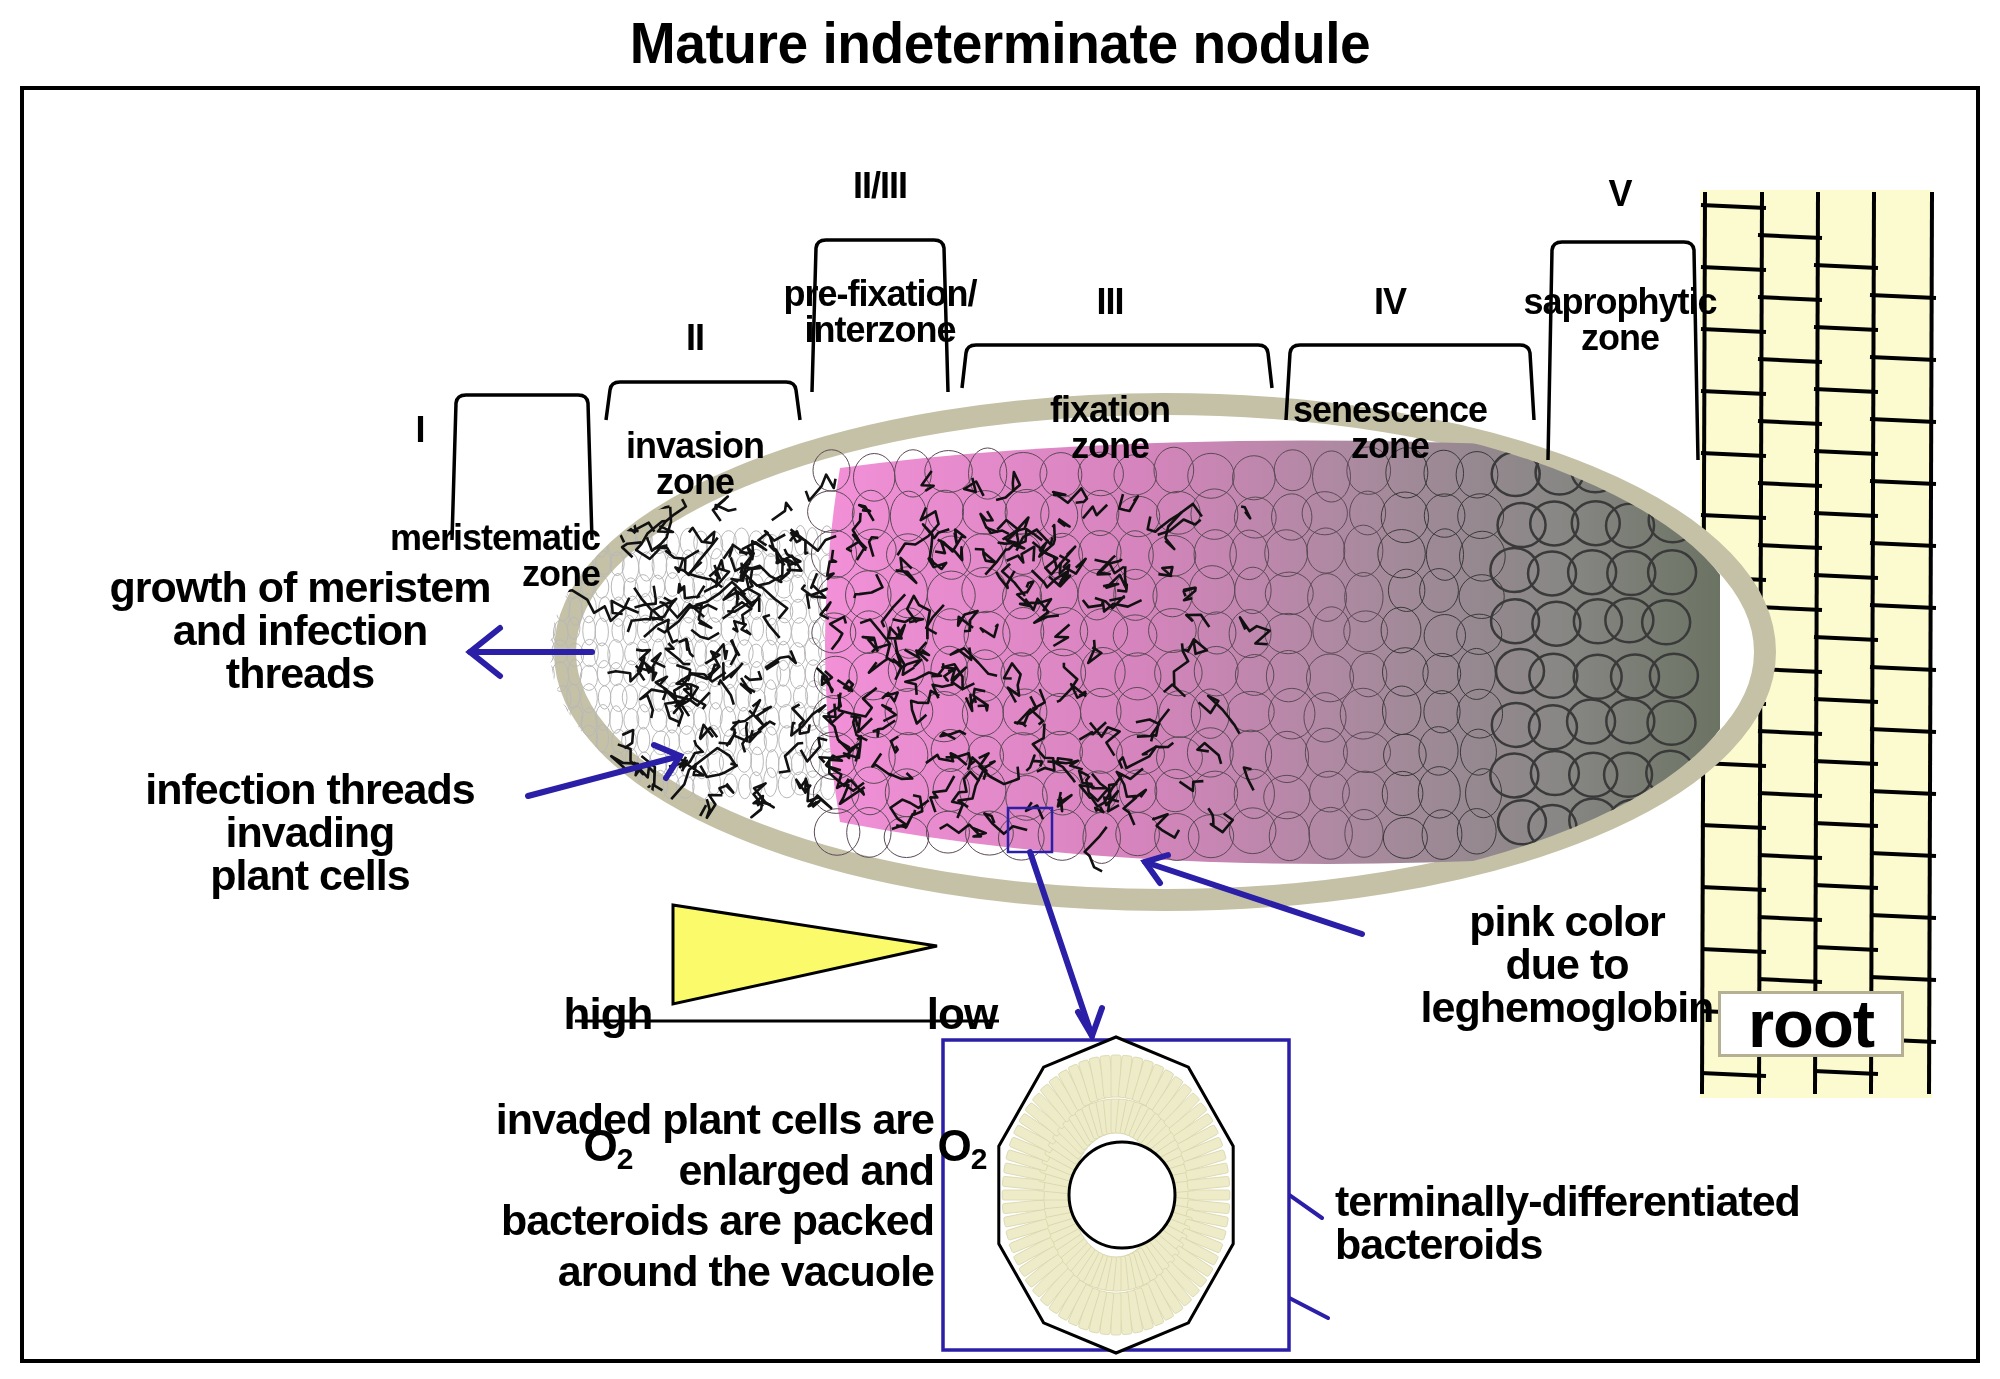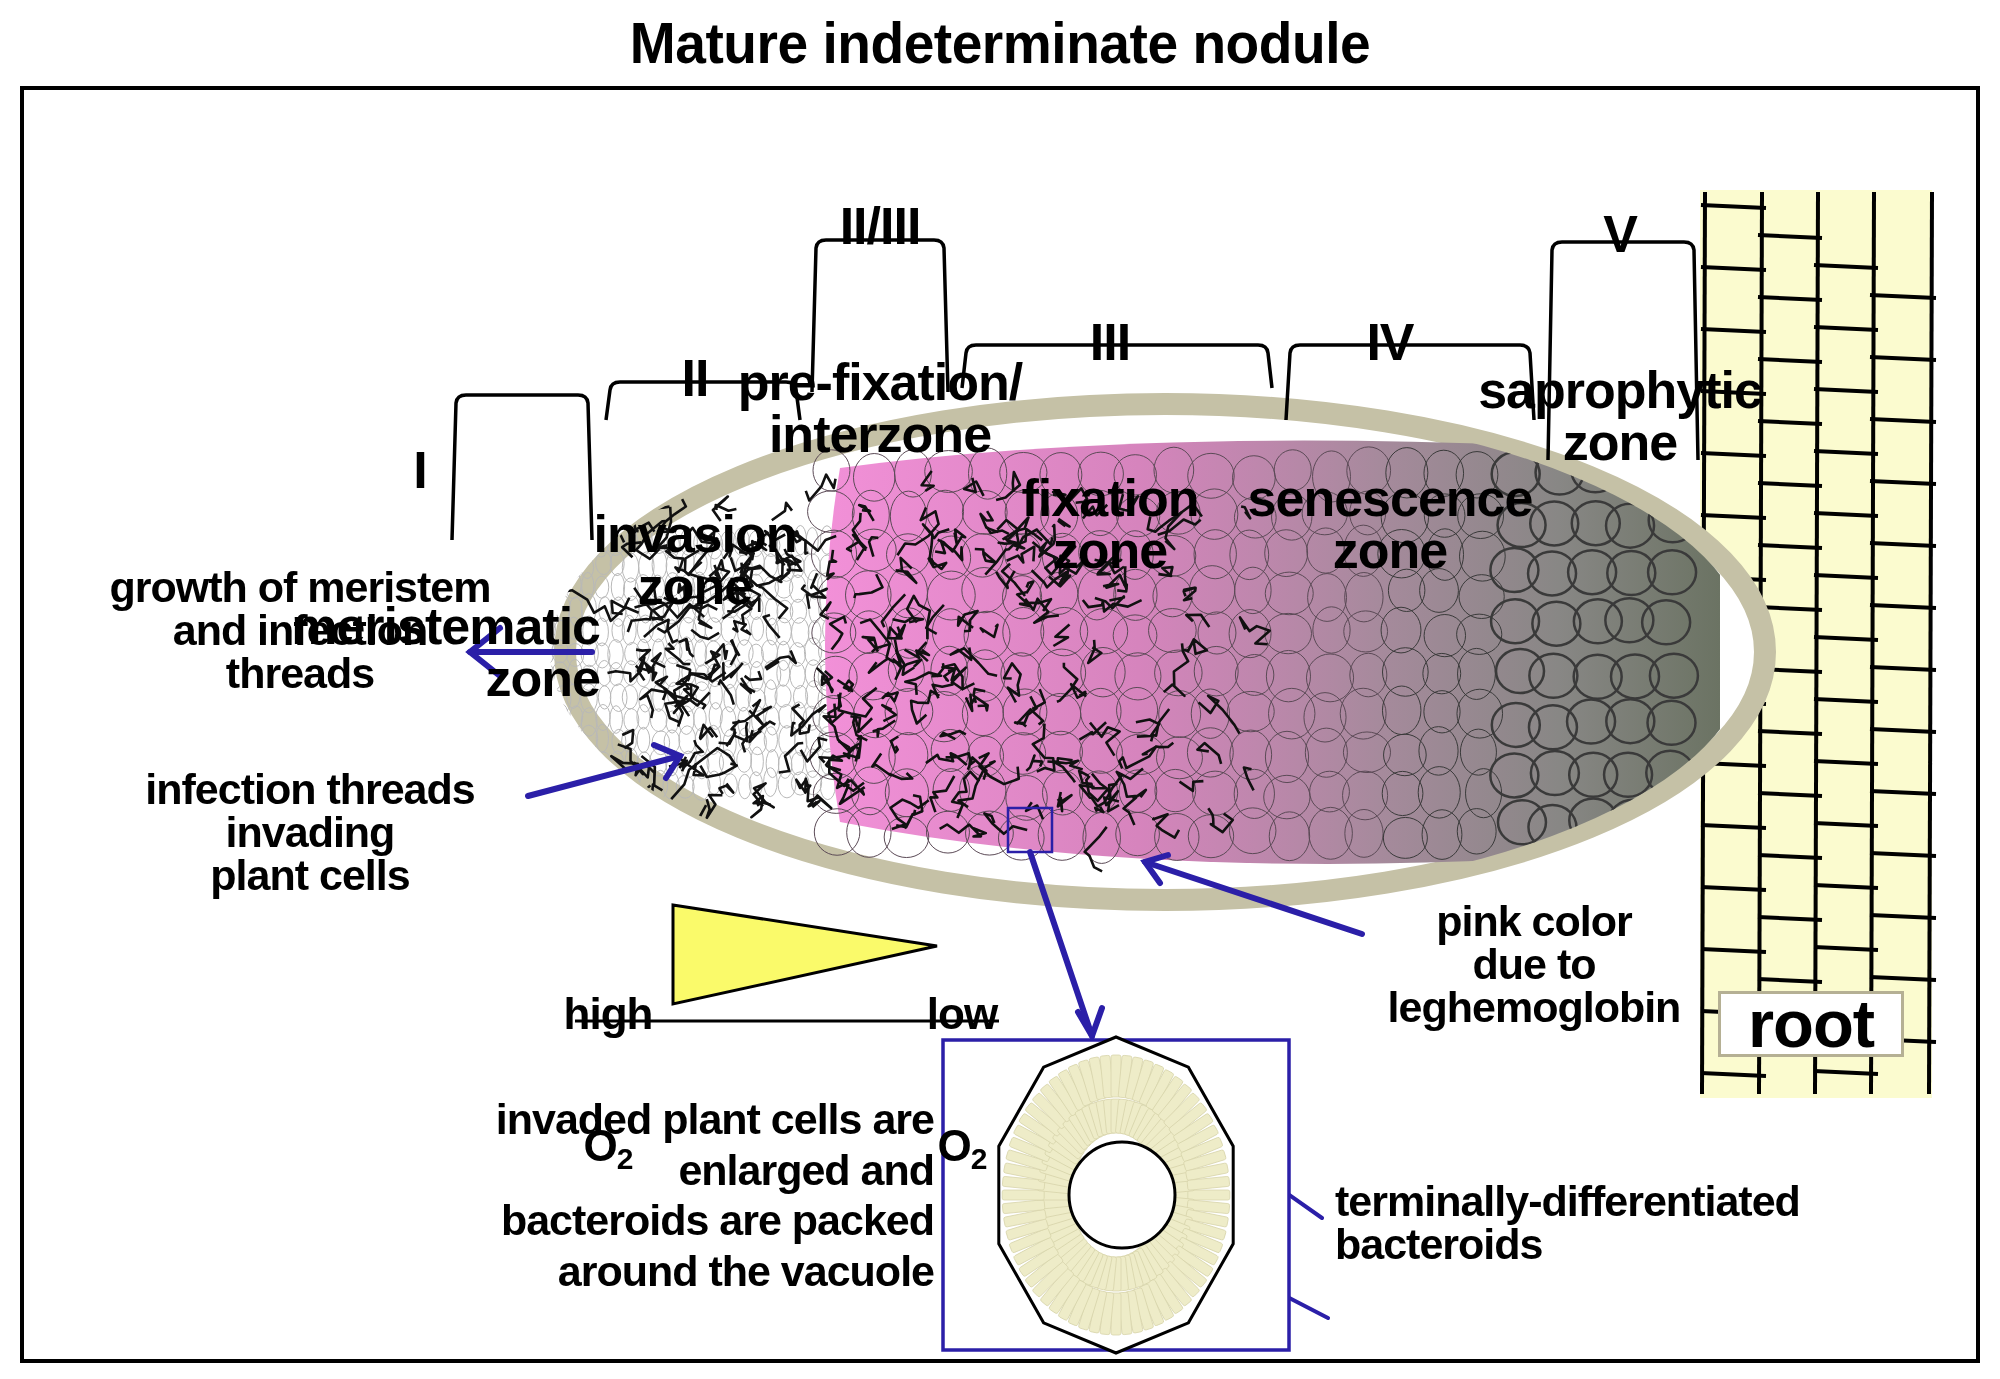--- a/index.html
+++ b/index.html
@@ -2,21 +2,21 @@
 <html><head>
 <meta charset="utf-8">
 <style>
   html, body { margin: 0; padding: 0; background: #ffffff; }
   body { width: 2000px; height: 1379px; position: relative; overflow: hidden;
          font-family: "Liberation Sans", sans-serif; }
   #stage { position: absolute; left: 0; top: 0; width: 2000px; height: 1379px; }
   .lbl { position: absolute; font-family: "Liberation Sans", sans-serif; font-weight: bold;
          color: #000; text-align: center; line-height: 1.0; letter-spacing: -1px; white-space: pre; }
   .title { font-size: 58px; left: 0; width: 2000px; top: 14px; letter-spacing: -0.5px; transform: scaleX(0.95); }
-  .zone { font-size: 52px; }
+  .zone { font-size: 36px; }
   .callout { font-size: 43px; }
   .right { text-align: right; }
   .left { text-align: left; }
   .o2 { font-size: 44px; }
   .o2 sub { font-size: 30px; vertical-align: -8px; }
   .root-box { position: absolute; left: 1718px; top: 991px; width: 186px; height: 66px;
               background: #ffffff; border: 3px solid #b5b094; box-sizing: border-box;
               font-size: 67px; font-weight: bold; text-align: center; line-height: 60px; letter-spacing: -1px; }
 </style>
 </head>
@@ -1069,21 +1069,21 @@
 zone</div>
   </div>
 
   
   <div class="lbl callout" style="left:40px; top:566px; width:520px;">growth of meristem
 and infection
 threads</div>
   <div class="lbl callout" style="left:80px; top:768px; width:460px;">infection threads
 invading
 plant cells</div>
-  <div class="lbl callout" style="left:1334px; top:900px; width:400px;">pink color
+  <div class="lbl callout" style="left:1367px; top:900px; width:400px;">pink color
 due to
 leghemoglobin</div>
   <div class="lbl callout right" style="left:300px; top:1094px; width:634px; line-height:1.18;">invaded plant cells are
 enlarged and
 bacteroids are packed
 around the vacuole</div>
   <div class="lbl callout left" style="left:1335px; top:1180px; width:640px;">terminally-differentiated
 bacteroids</div>
 
   

